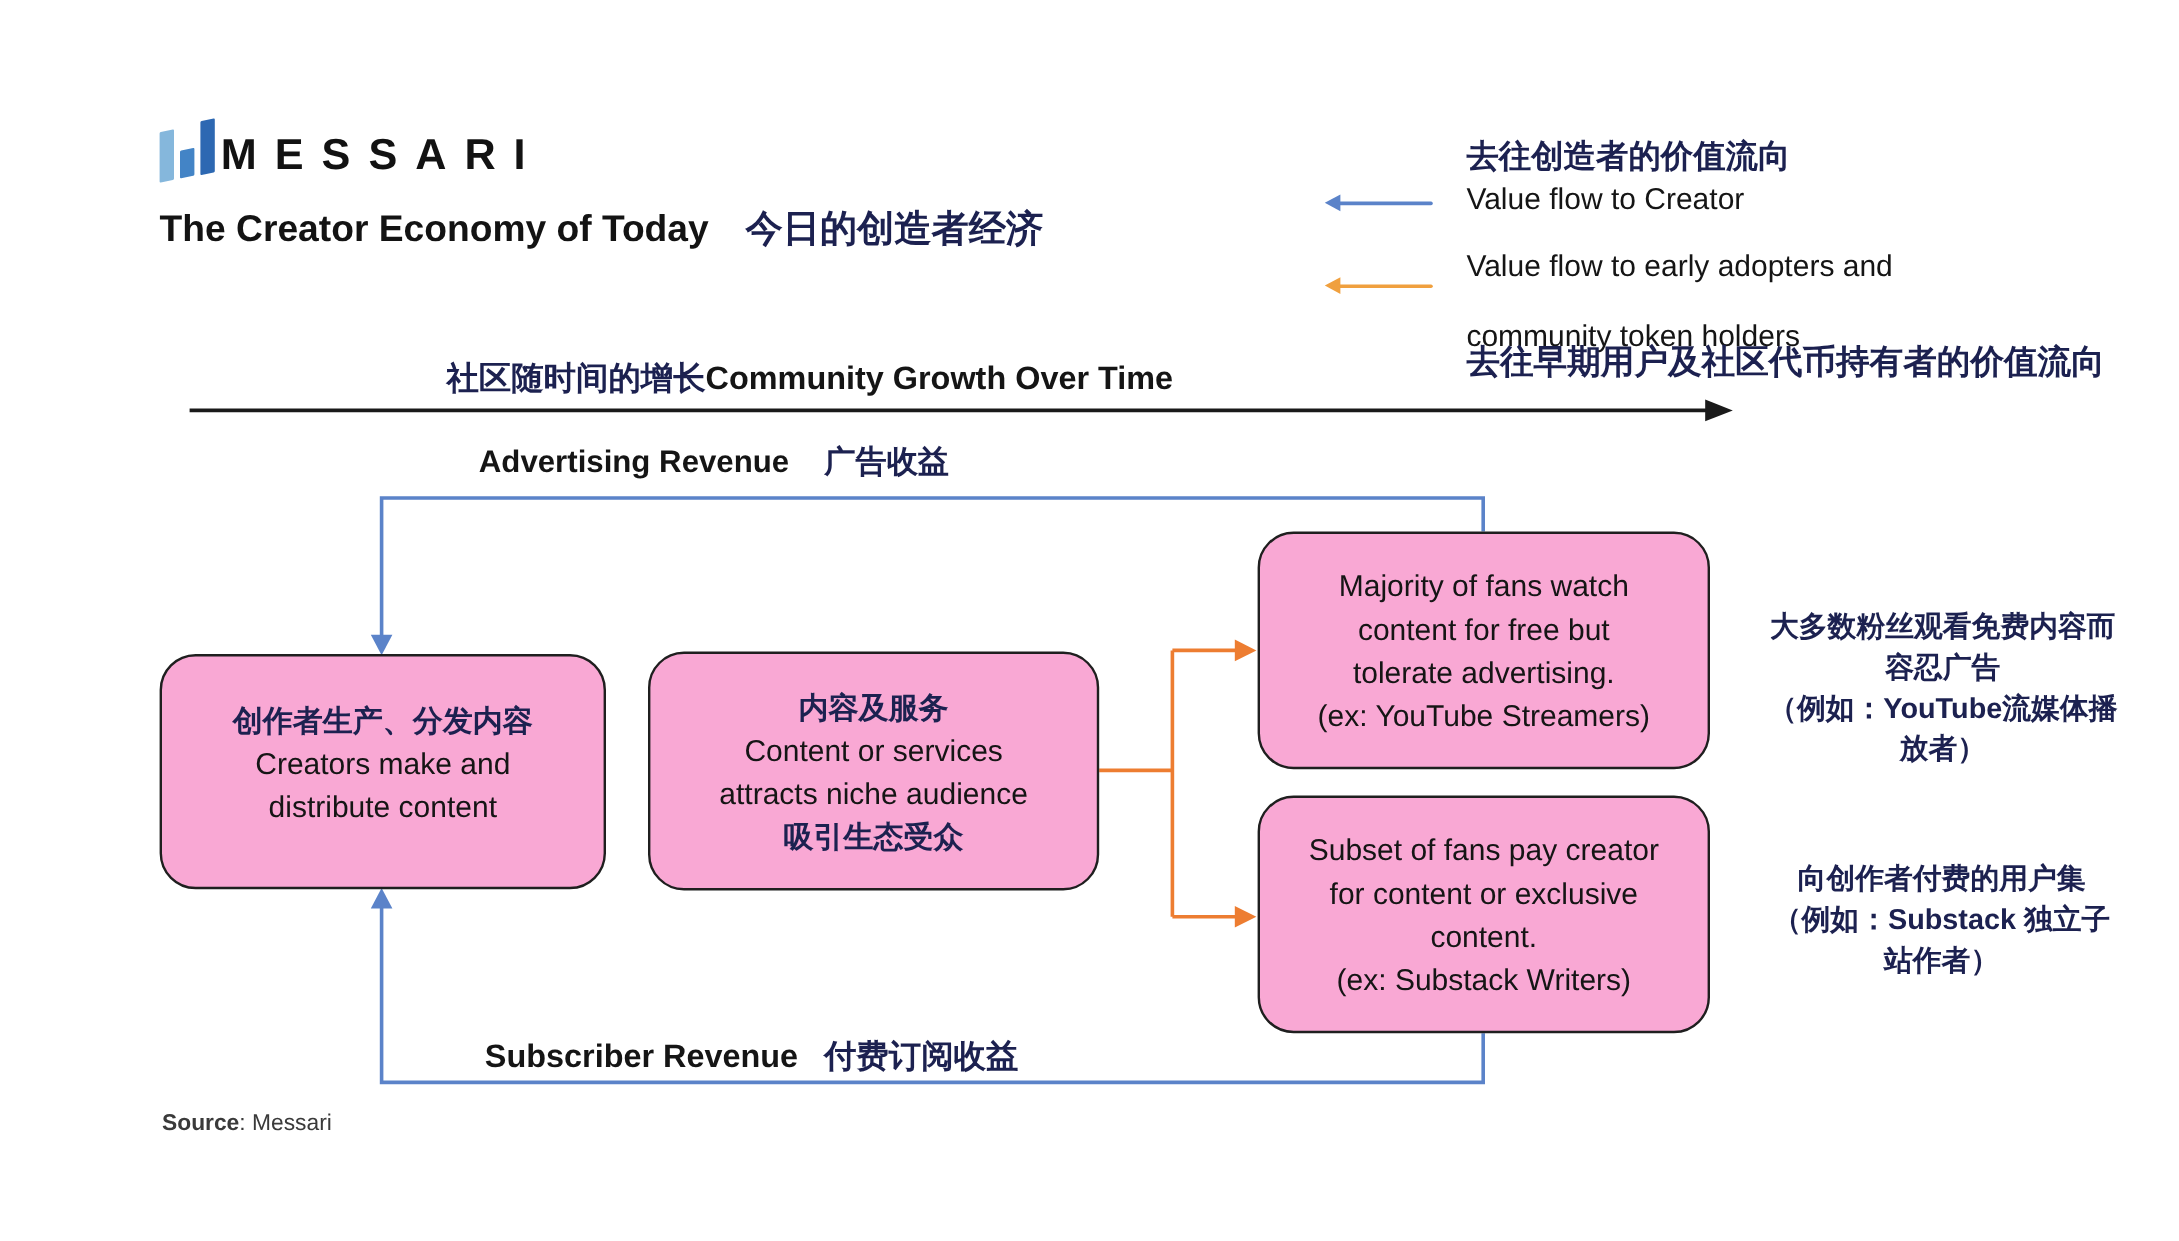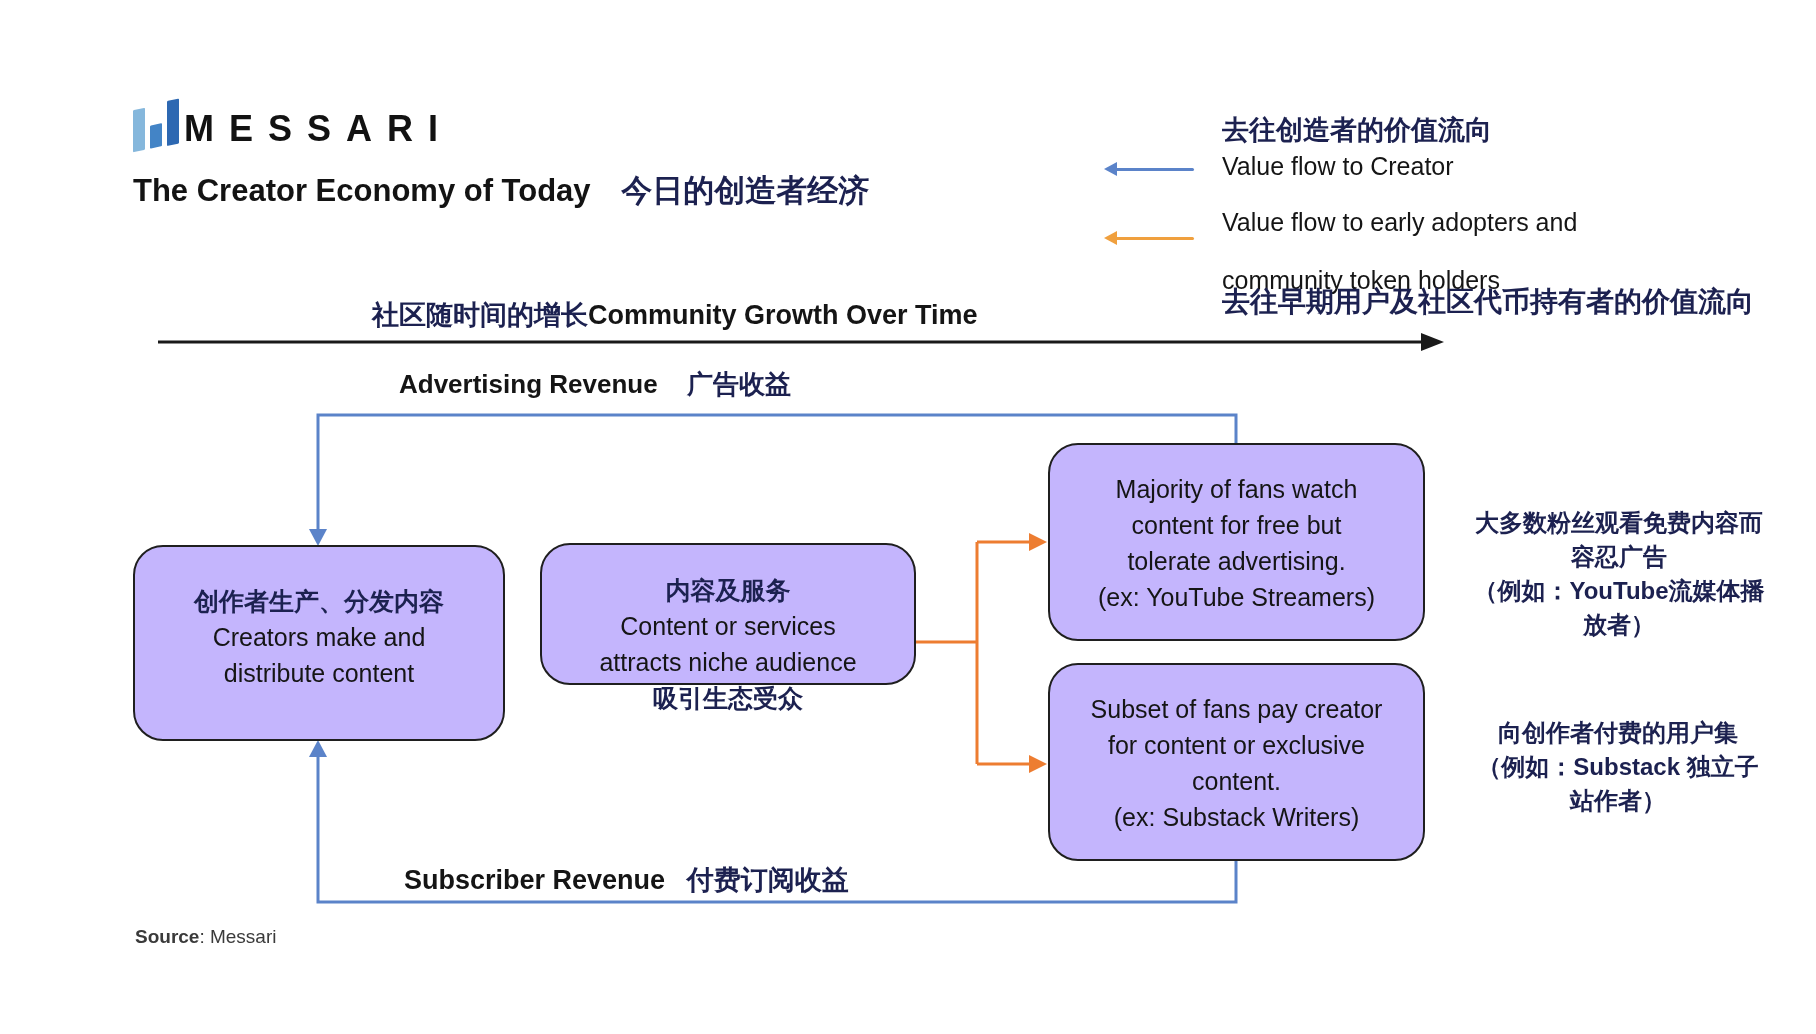--- a/index.html
+++ b/index.html
@@ -35,21 +35,21 @@
   .legend-arrow .shaft{position:absolute;left:9px;right:0;top:6px;height:3px;border-radius:2px;}
   .legend-arrow .head{position:absolute;left:0;top:0;width:0;height:0;
     border-top:7px solid transparent;border-bottom:7px solid transparent;}
   .la-blue .shaft{background:#5b83c9;}
   .la-blue .head{border-right:13px solid #5b83c9;}
   .la-orange .shaft{background:#f0a03e;}
   .la-orange .head{border-right:13px solid #f0a03e;}
 
   
   .fbox{
-    border:2.5px solid #1f1f1f;border-radius:30px;background:#c4b5fd;
+    border:2.5px solid #1f1f1f;border-radius:30px;background:#f9a8d4;
     display:flex;flex-direction:column;align-items:center;
     text-align:center;font-size:25px;line-height:36px;
     box-sizing:border-box;
   }
   .fbox .zh{font-weight:700;color:#1c2150;}
   .fbox .en{font-weight:400;color:#151515;}
 
   
   .annotation{font-size:24px;line-height:34px;font-weight:700;color:#1c2150;text-align:center;}
 
@@ -115,21 +115,21 @@
     <span class="ink b">Advertising Revenue</span>
     <span class="navy b" style="margin-left:22px;">广告收益</span>
   </div>
 
   <div class="abs fbox" style="left:133px;top:545px;width:372px;height:196px;padding-top:36px;text-align:right;">
     <span class="zh">创作者生产、分发内容</span>
     <span class="en">Creators make and</span>
     <span class="en">distribute content</span>
   </div>
 
-  <div class="abs fbox" style="left:540px;top:543px;width:376px;height:142px;padding-top:27px;">
+  <div class="abs fbox" style="left:540px;top:543px;width:376px;height:199px;padding-top:27px;">
     <span class="zh">内容及服务</span>
     <span class="en">Content or services</span>
     <span class="en">attracts niche audience</span>
     <span class="zh">吸引生态受众</span>
   </div>
 
   <div class="abs fbox" style="left:1048px;top:443px;width:377px;height:198px;padding-top:26px;">
     <span class="en">Majority of fans watch</span>
     <span class="en">content for free but</span>
     <span class="en">tolerate advertising.</span>

